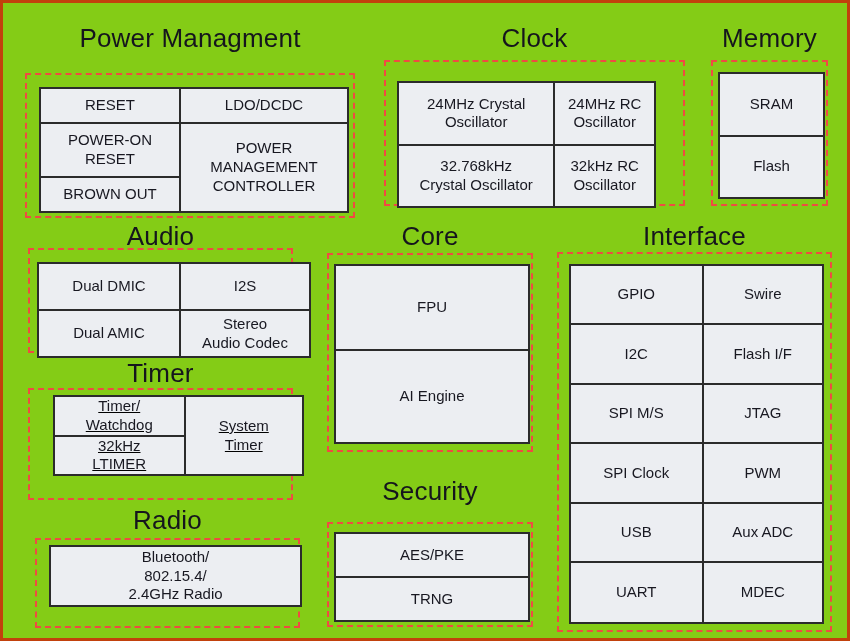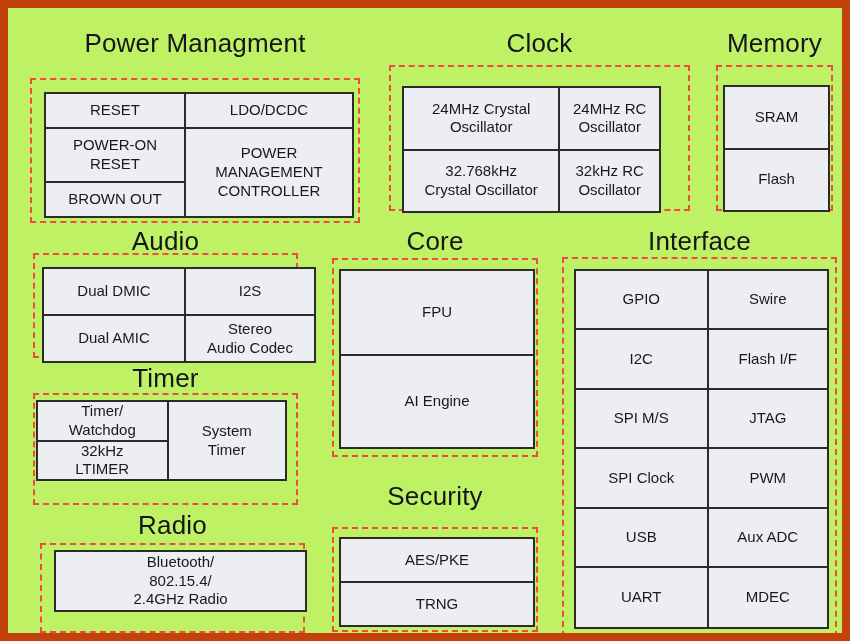--- a/index.html
+++ b/index.html
@@ -1,22 +1,22 @@
 <!DOCTYPE html>
 <html><head>
 <meta charset="utf-8">
 <style>
   html, body { margin: 0; padding: 0; background: #ffffff; }
   #canvas {
     position: relative;
     width: 850px;
     height: 641px;
     box-sizing: border-box;
-    border: 8px solid #c2410c;
-    background: #bef264;
+    border: 3px solid #c2410c;
+    background: #84cc16;
     font-family: "Liberation Sans", "DejaVu Sans", sans-serif;
     overflow: hidden;
   }
   .section-title {
     position: absolute;
     text-align: center;
     font-size: 26px;
     line-height: 1.1;
     color: #15151d;
     letter-spacing: 0.2px;
@@ -87,21 +87,21 @@
 Crystal Oscillator</td>
         <td>32kHz RC
 Oscillator</td>
       </tr>
     </tbody>
       </table>
   </div>
 
   <div class="section-title" style="left:708px; top:21px; width:117px;">Memory</div>
   <div class="dbox" style="left:708px; top:57px; width:117px; height:146px;">
-    <table class="blk" style="left:5px; top:10px; width:107px; height:127px;margin-top:8px;">
+    <table class="blk" style="left:5px; top:10px; width:107px; height:127px;">
       <tbody>
           <tr style="height:50%">
             <td>SRAM</td>
           </tr>
       <tr style="height:50%">
             <td>Flash</td>
           </tr>
     </tbody>
       </table>
   </div>
@@ -164,21 +164,21 @@
       <tr style="height:17%">
         <td>UART</td>
         <td>MDEC</td>
       </tr>
     </tbody>
       </table>
   </div>
 
   <div class="section-title" style="left:25px; top:356px; width:265px;">Timer</div>
   <div class="dbox" style="left:25px; top:385px; width:265px; height:112px;">
-    <table class="blk" style="left:1px; top:5px; width:251px; height:75px;">
+    <table class="blk" style="left:23px; top:5px; width:251px; height:75px;text-decoration:underline;">
       <tbody>
           <tr style="height:50%">
         <td style="width:50%">Timer/
 Watchdog</td>
         <td rowspan="2">System
 Timer</td>
       </tr>
       <tr style="height:50%">
         <td>32kHz
 LTIMER</td>

